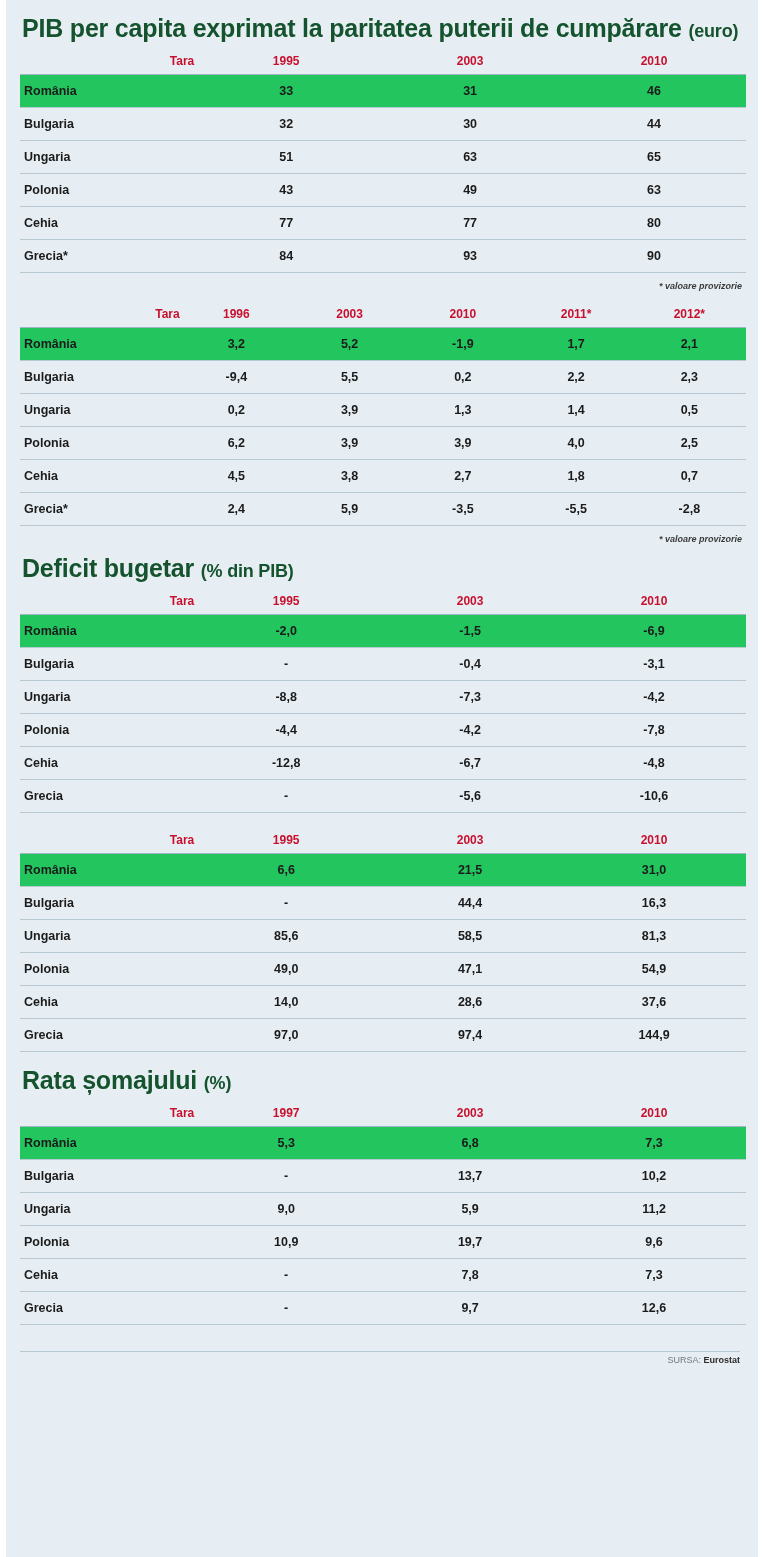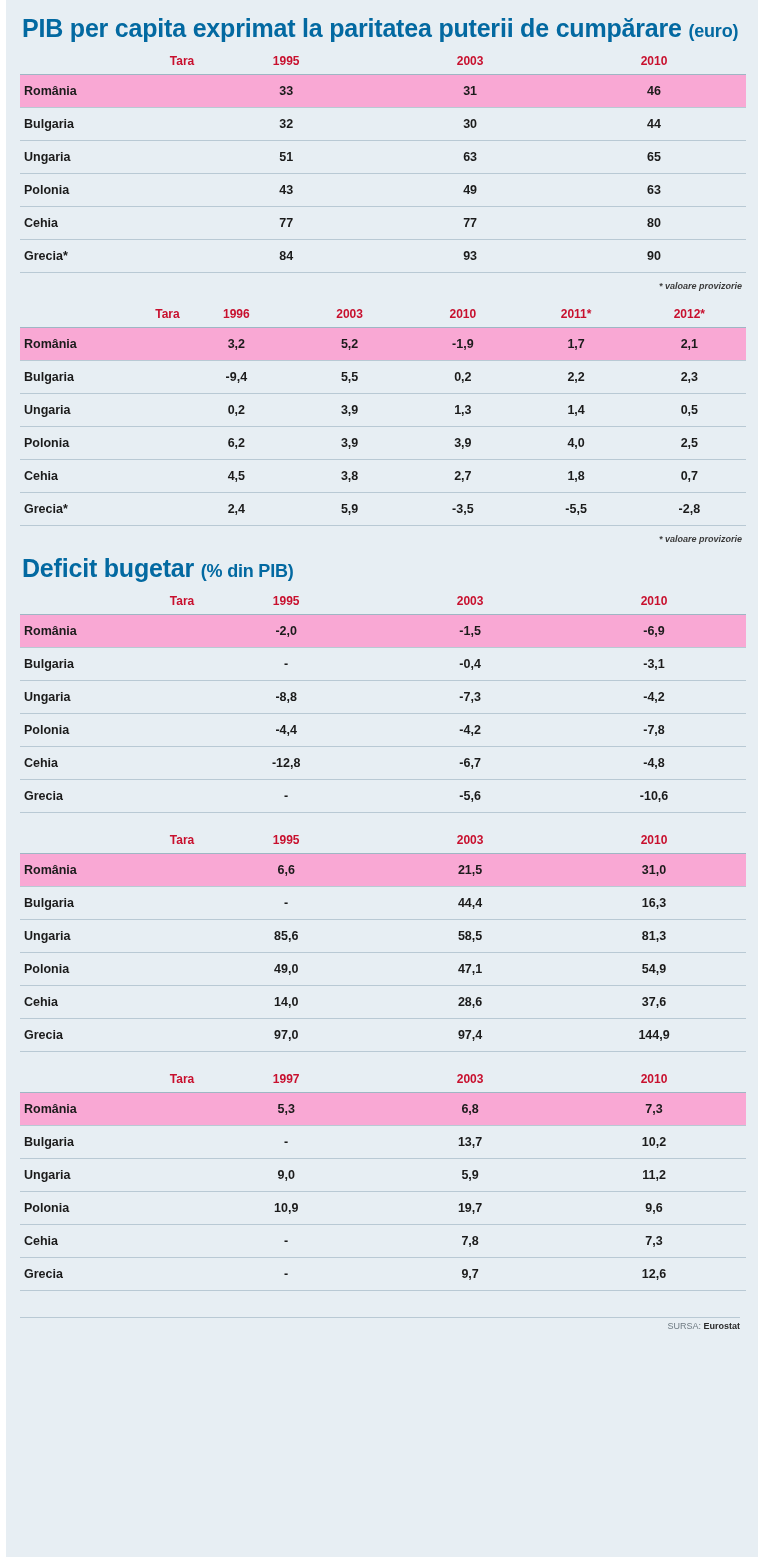--- a/index.html
+++ b/index.html
@@ -37,21 +37,21 @@
     background: #ffffff;
   }
   .block {
     margin-bottom: 4px;
   }
   h2.block-title {
     margin: 0 0 6px 2px;
     font-size: 25px;
     font-weight: bold;
     line-height: 1.12;
-    color: #0369a1;
+    color: #14532d;
     letter-spacing: -0.2px;
   }
   h2.block-title .unit {
     font-size: 18px;
     font-weight: bold;
   }
   table.data {
     width: 100%;
     border-collapse: collapse;
     table-layout: fixed;
@@ -78,21 +78,21 @@
     border-bottom: 1px solid #b9c9d4;
   }
   table.data tbody td.country {
     text-align: left;
     padding-left: 4px;
   }
   table.data tbody td.num {
     text-align: center;
   }
   table.data tbody tr.highlight td {
-    background: #f9a8d4;
+    background: #22c55e;
   }
   .note {
     text-align: right;
     font-size: 9px;
     font-weight: bold;
     font-style: italic;
     color: #3b3b3b;
     margin: 8px 4px 10px 0;
   }
   .source {
@@ -351,20 +351,21 @@
               <td class="country">Grecia</td>
               <td class="num">97,0</td>
               <td class="num">97,4</td>
               <td class="num">144,9</td>
             </tr>
           </tbody>
         </table>
         <div class="spacer-sm"></div>
       </div>
       <div class="block">
+        <h2 class="block-title"><span>Rata șomajului</span> <span class="unit">(%)</span></h2>
         <table class="data">
           <colgroup>
             <col style="width: 24%;">
             <col style="width: 25.3333%;">
             <col style="width: 25.3333%;">
             <col style="width: 25.3333%;">
           </colgroup>
           <thead>
             <tr>
               <th class="country-head">Tara</th>

